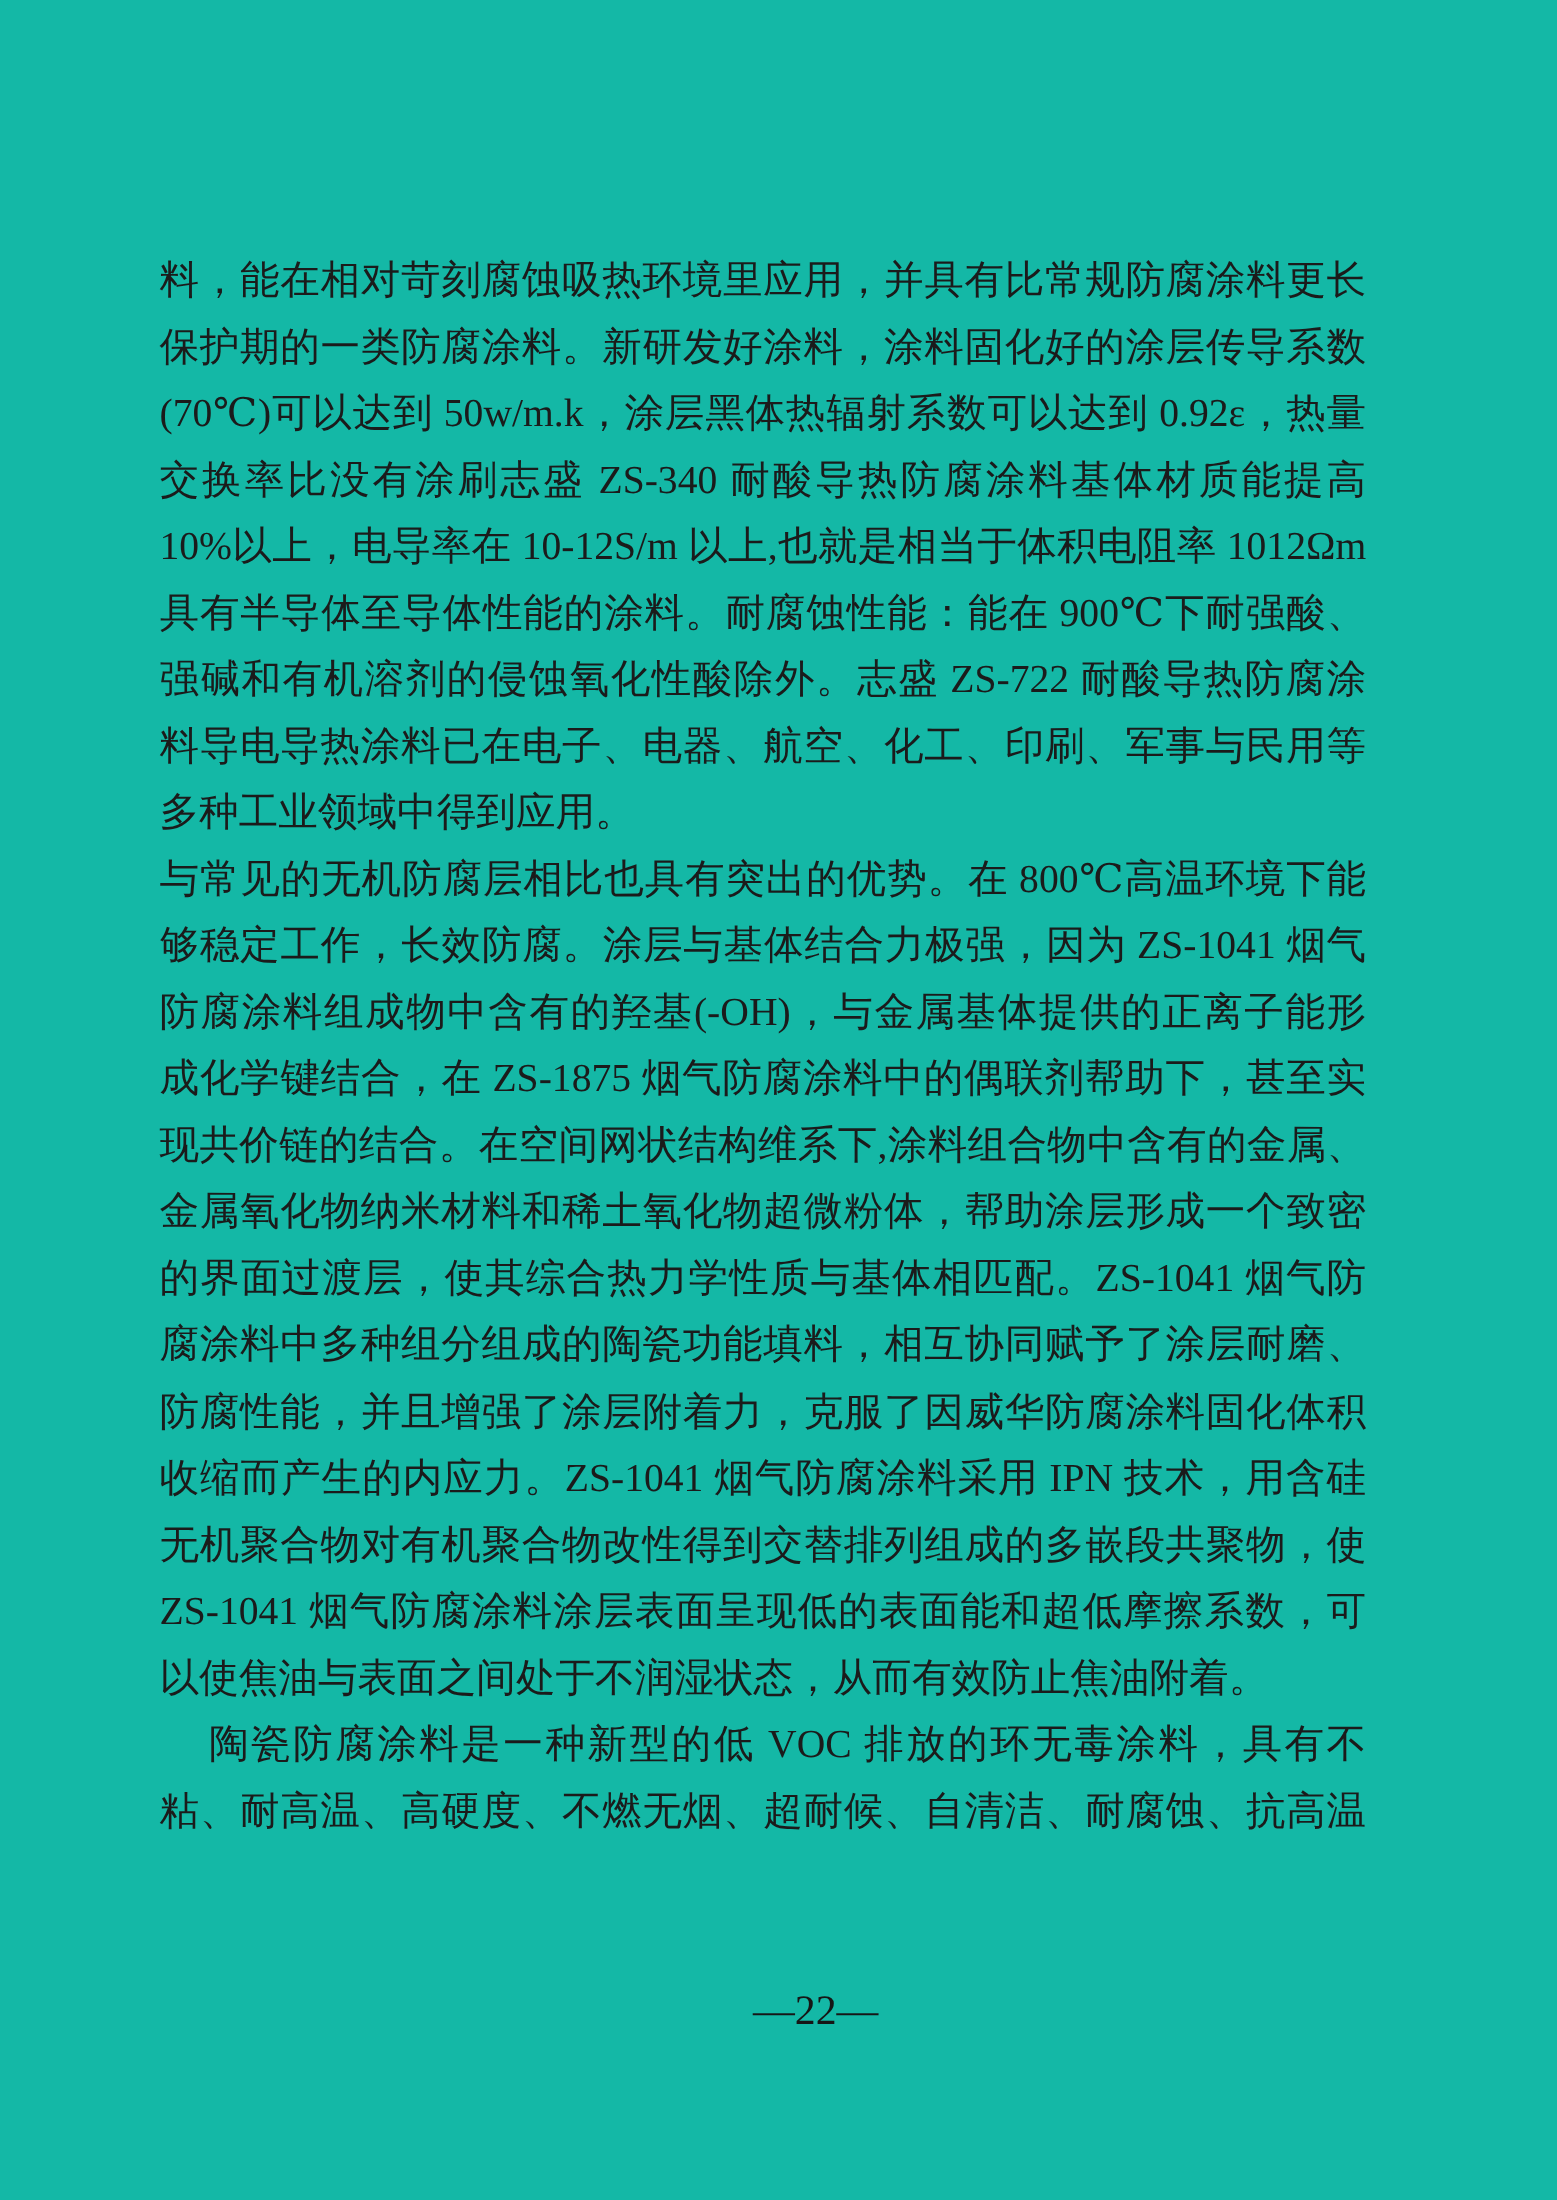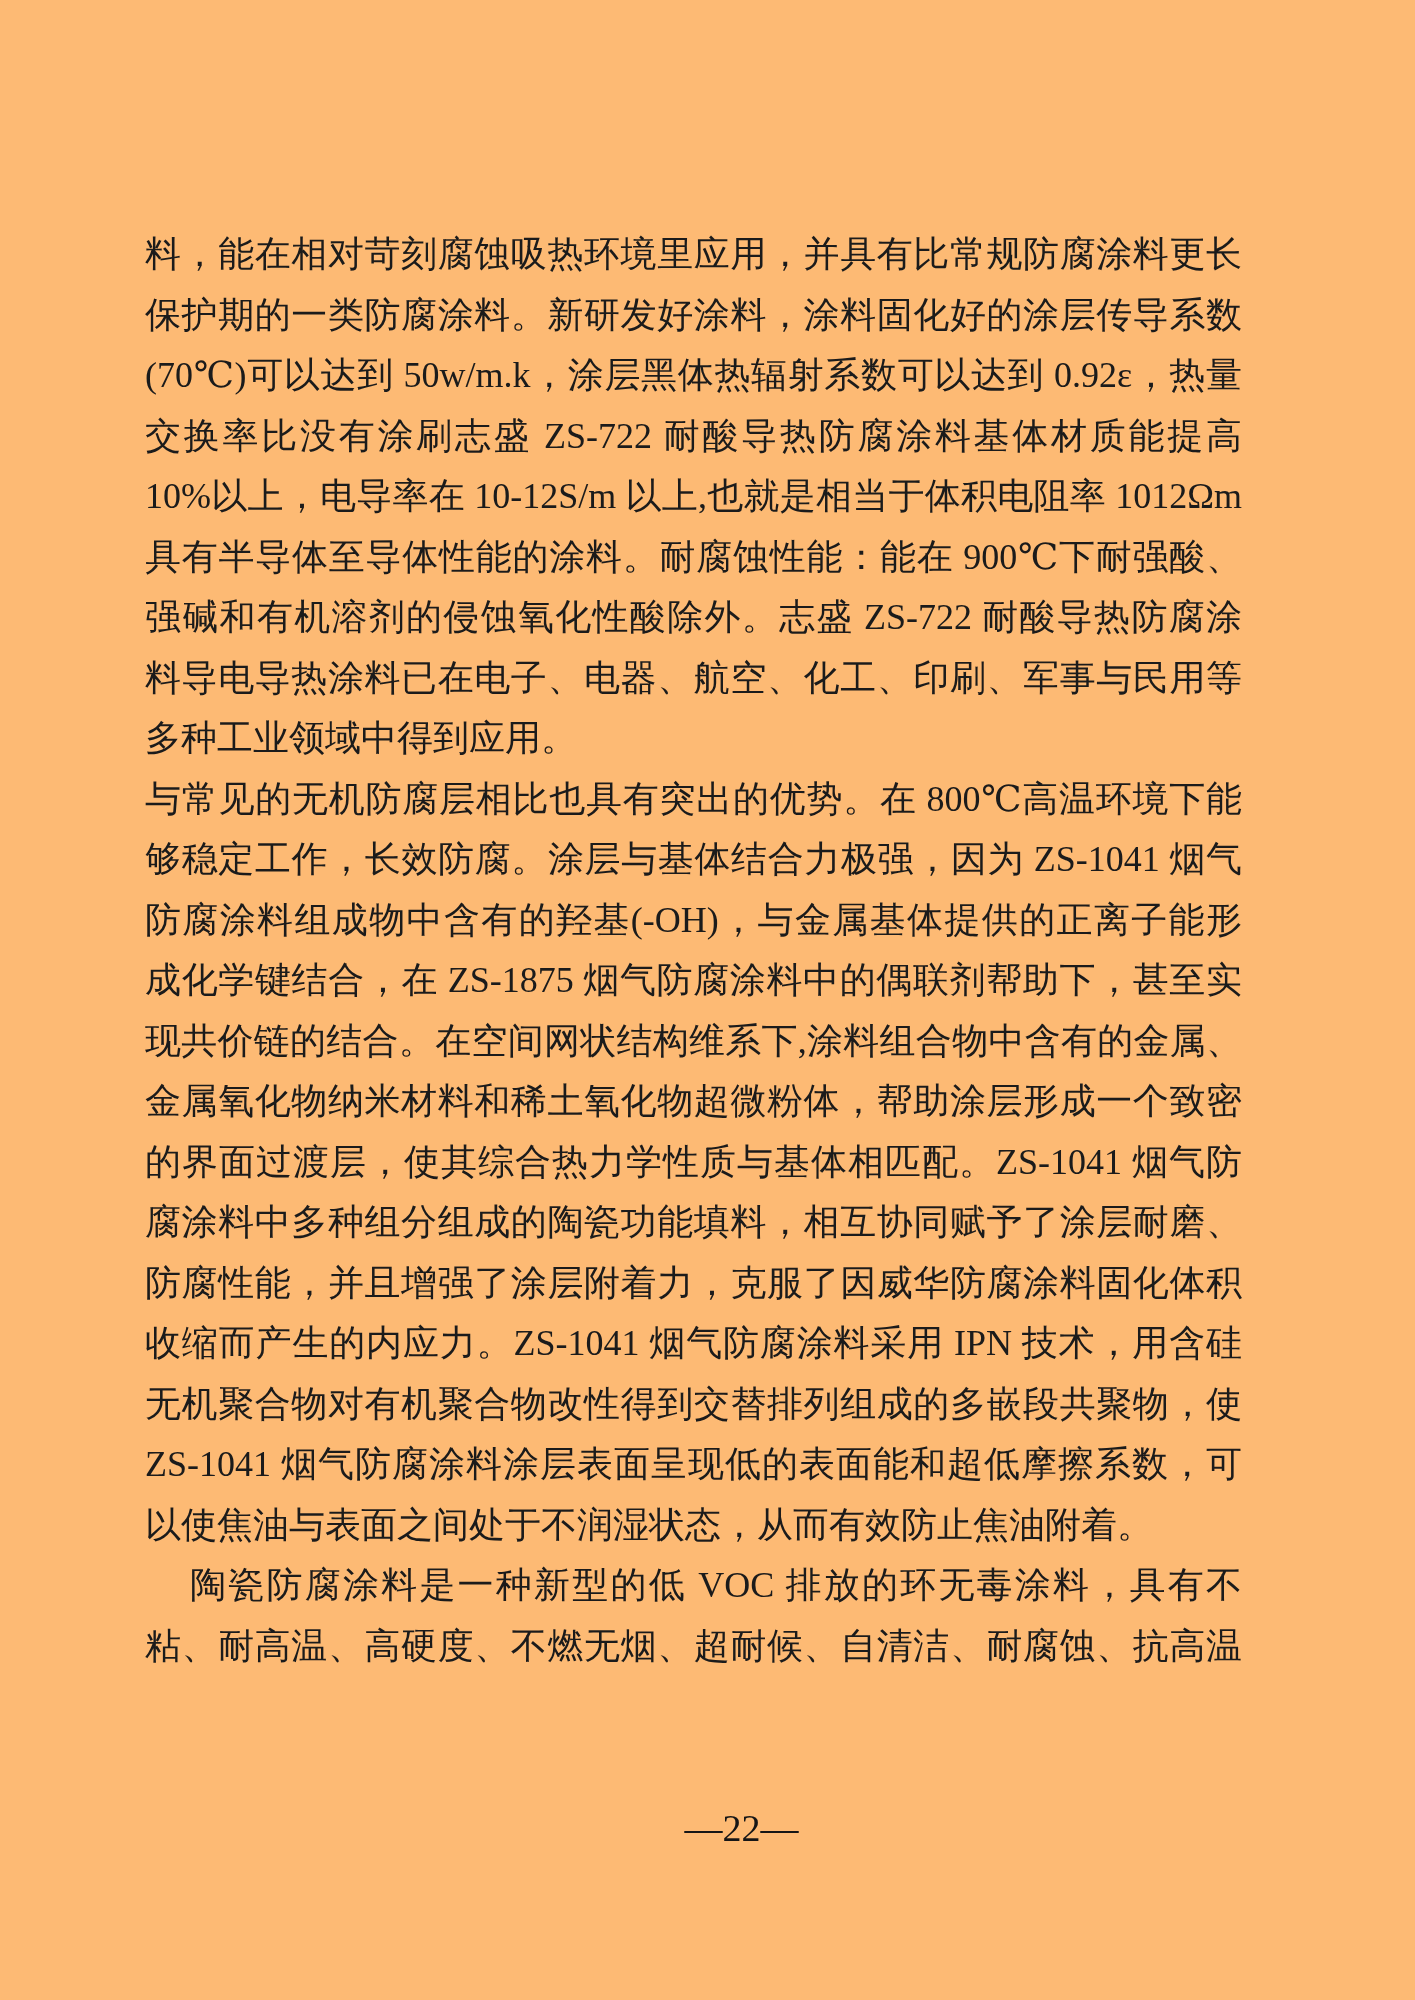--- a/index.html
+++ b/index.html
@@ -4,21 +4,21 @@
 <style>
   html, body {
     margin: 0;
     padding: 0;
     background: #ffffff;
   }
   .page {
     position: relative;
     width: 1415px;
     height: 2000px;
-    background: #fdba74;
+    background: #14b8a6;
     color: #1b1b1b;
     font-family: "Liberation Serif", "DejaVu Serif", serif;
     overflow: hidden;
   }
   .text-block {
     position: absolute;
     left: 145px;
     top: 224px;
     width: 1097px;
   }
@@ -52,21 +52,21 @@
 </style>
 </head>
 <body>
 
 <div class="page">
 
   <div class="text-block">
     <div class="line">料，能在相对苛刻腐蚀吸热环境里应用，并具有比常规防腐涂料更长</div>
     <div class="line">保护期的一类防腐涂料。新研发好涂料，涂料固化好的涂层传导系数</div>
     <div class="line">(70℃)可以达到 50w/m.k，涂层黑体热辐射系数可以达到 0.92ε，热量</div>
-    <div class="line">交换率比没有涂刷志盛 ZS-722 耐酸导热防腐涂料基体材质能提高</div>
+    <div class="line">交换率比没有涂刷志盛 ZS-340 耐酸导热防腐涂料基体材质能提高</div>
     <div class="line">10%以上，电导率在 10-12S/m 以上,也就是相当于体积电阻率 1012Ωm</div>
     <div class="line">具有半导体至导体性能的涂料。耐腐蚀性能：能在 900℃下耐强酸、</div>
     <div class="line">强碱和有机溶剂的侵蚀氧化性酸除外。志盛 ZS-722 耐酸导热防腐涂</div>
     <div class="line">料导电导热涂料已在电子、电器、航空、化工、印刷、军事与民用等</div>
     <div class="line end">多种工业领域中得到应用。</div>
     <div class="line">与常见的无机防腐层相比也具有突出的优势。在 800℃高温环境下能</div>
     <div class="line">够稳定工作，长效防腐。涂层与基体结合力极强，因为 ZS-1041 烟气</div>
     <div class="line">防腐涂料组成物中含有的羟基(-OH)，与金属基体提供的正离子能形</div>
     <div class="line">成化学键结合，在 ZS-1875 烟气防腐涂料中的偶联剂帮助下，甚至实</div>
     <div class="line">现共价链的结合。在空间网状结构维系下,涂料组合物中含有的金属、</div>

